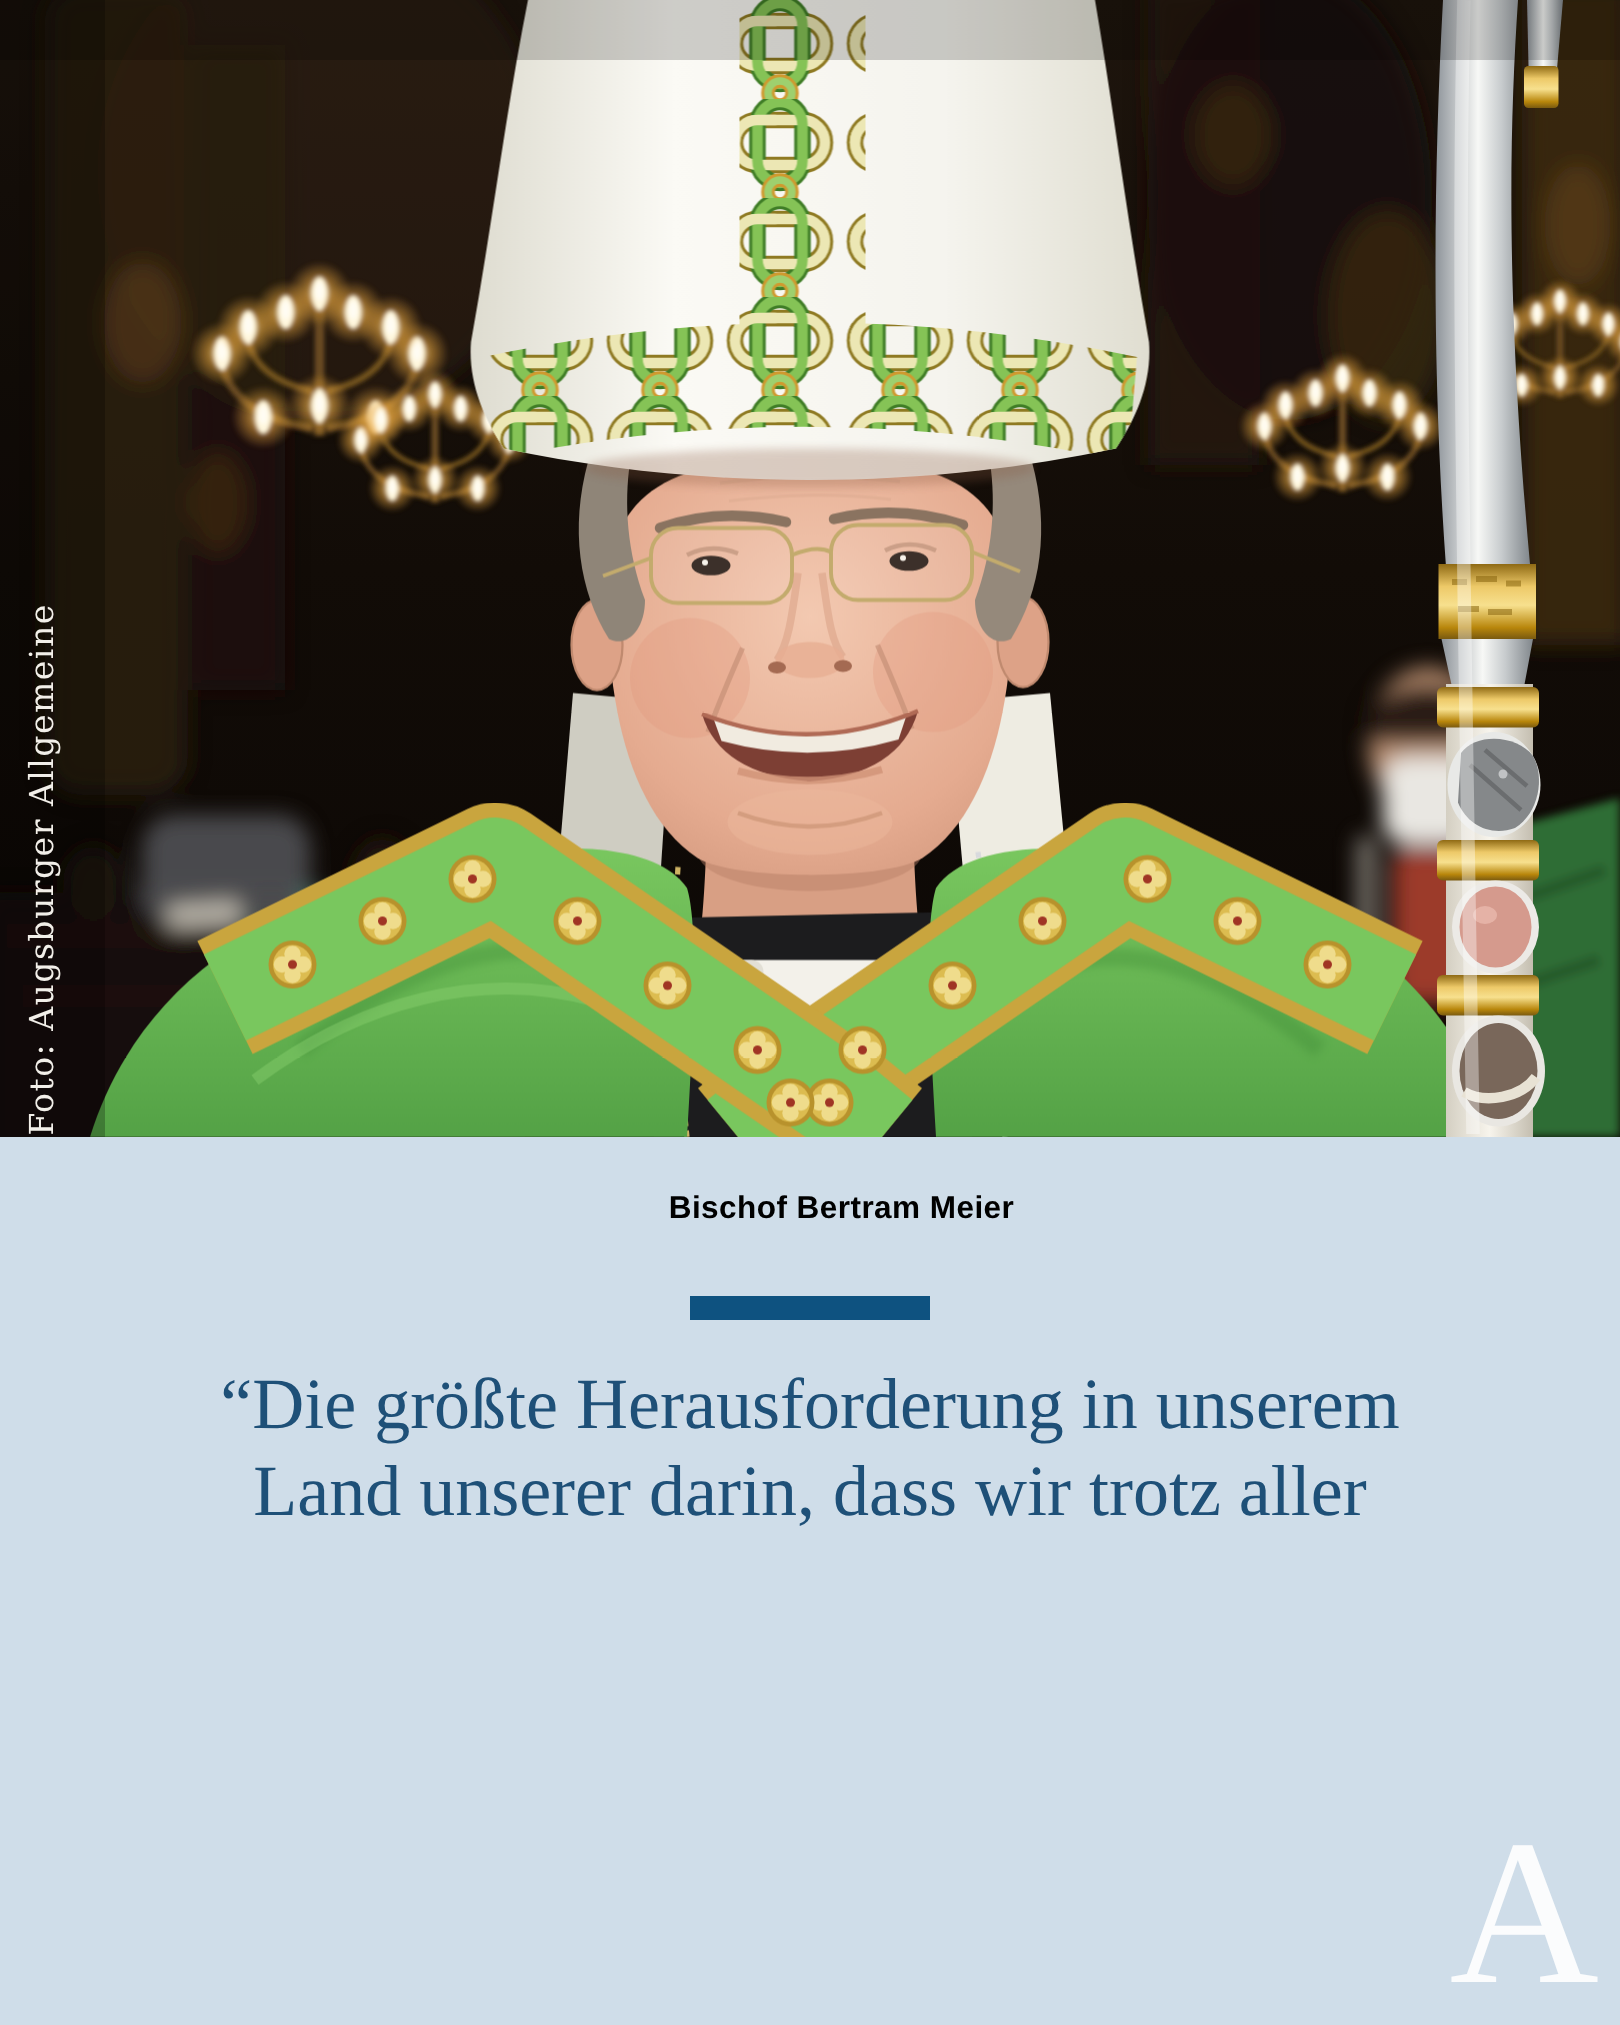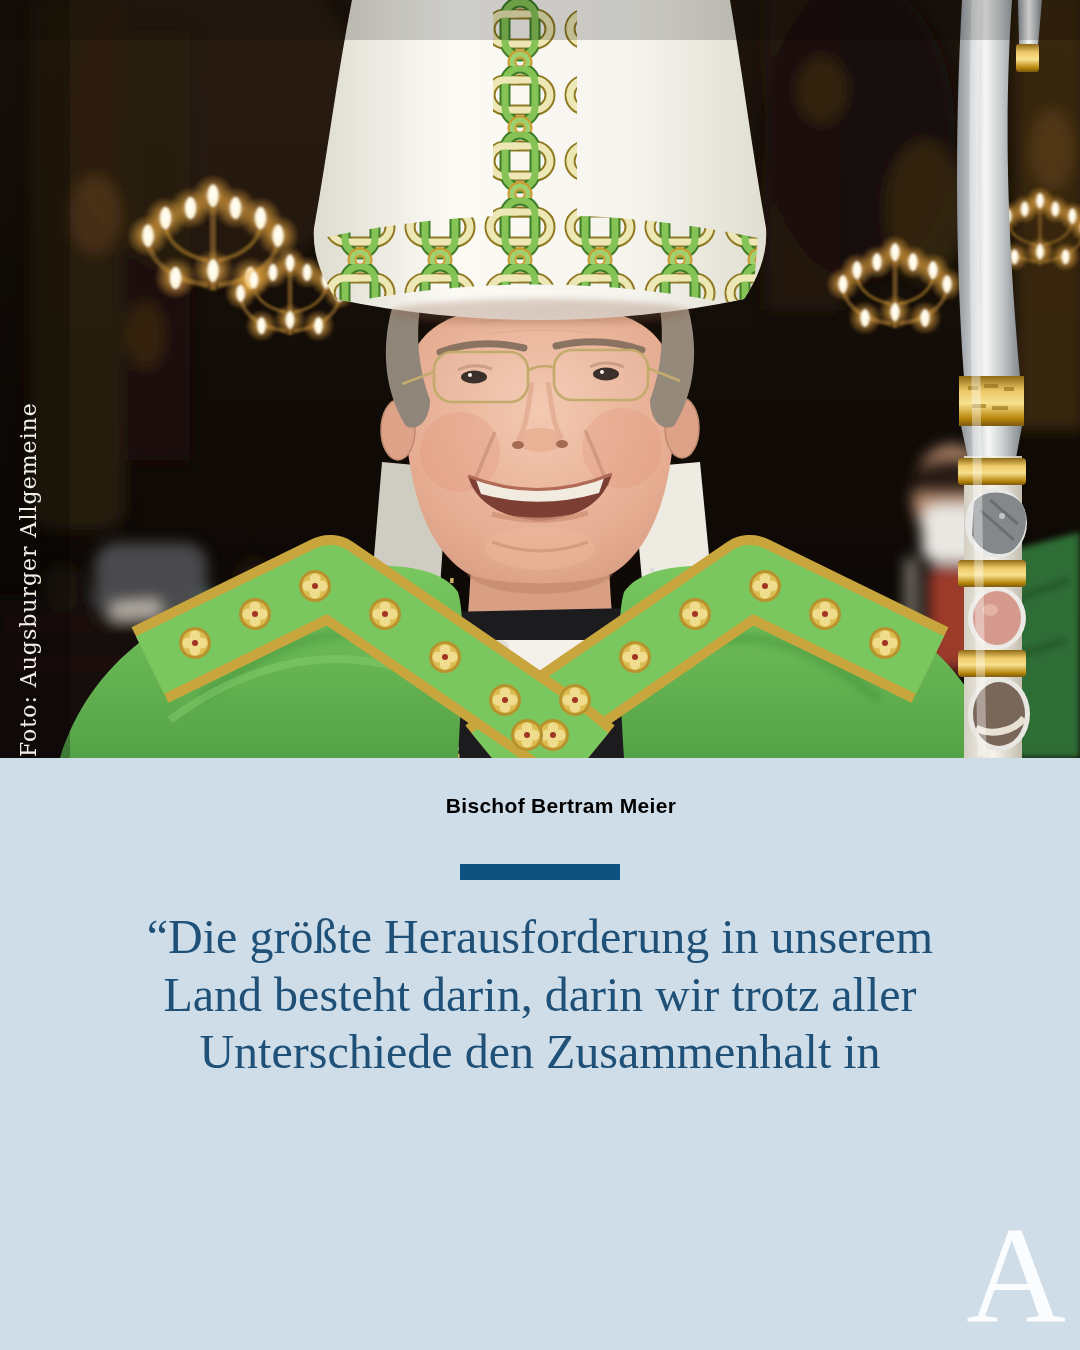--- a/index.html
+++ b/index.html
@@ -342,19 +342,18 @@
     </svg>
 
     <div class="credit">Foto: Augsburger Allgemeine</div>
   </div>
 
   <div class="card">
     <div class="attribution">Bischof Bertram Meier</div>
     <div class="divider"></div>
     <div class="quote">
       <div>“Die größte Herausforderung in unserem</div>
-      <div>Land besteht darin, darin wir trotz aller</div>
-      <div>Unterschiede den Zusammenhalt in</div>
+      <div>Land unserer darin, dass wir trotz aller</div>
     </div>
     <div class="logo-a">A</div>
   </div>
 
 </div>
 
 </body></html>

